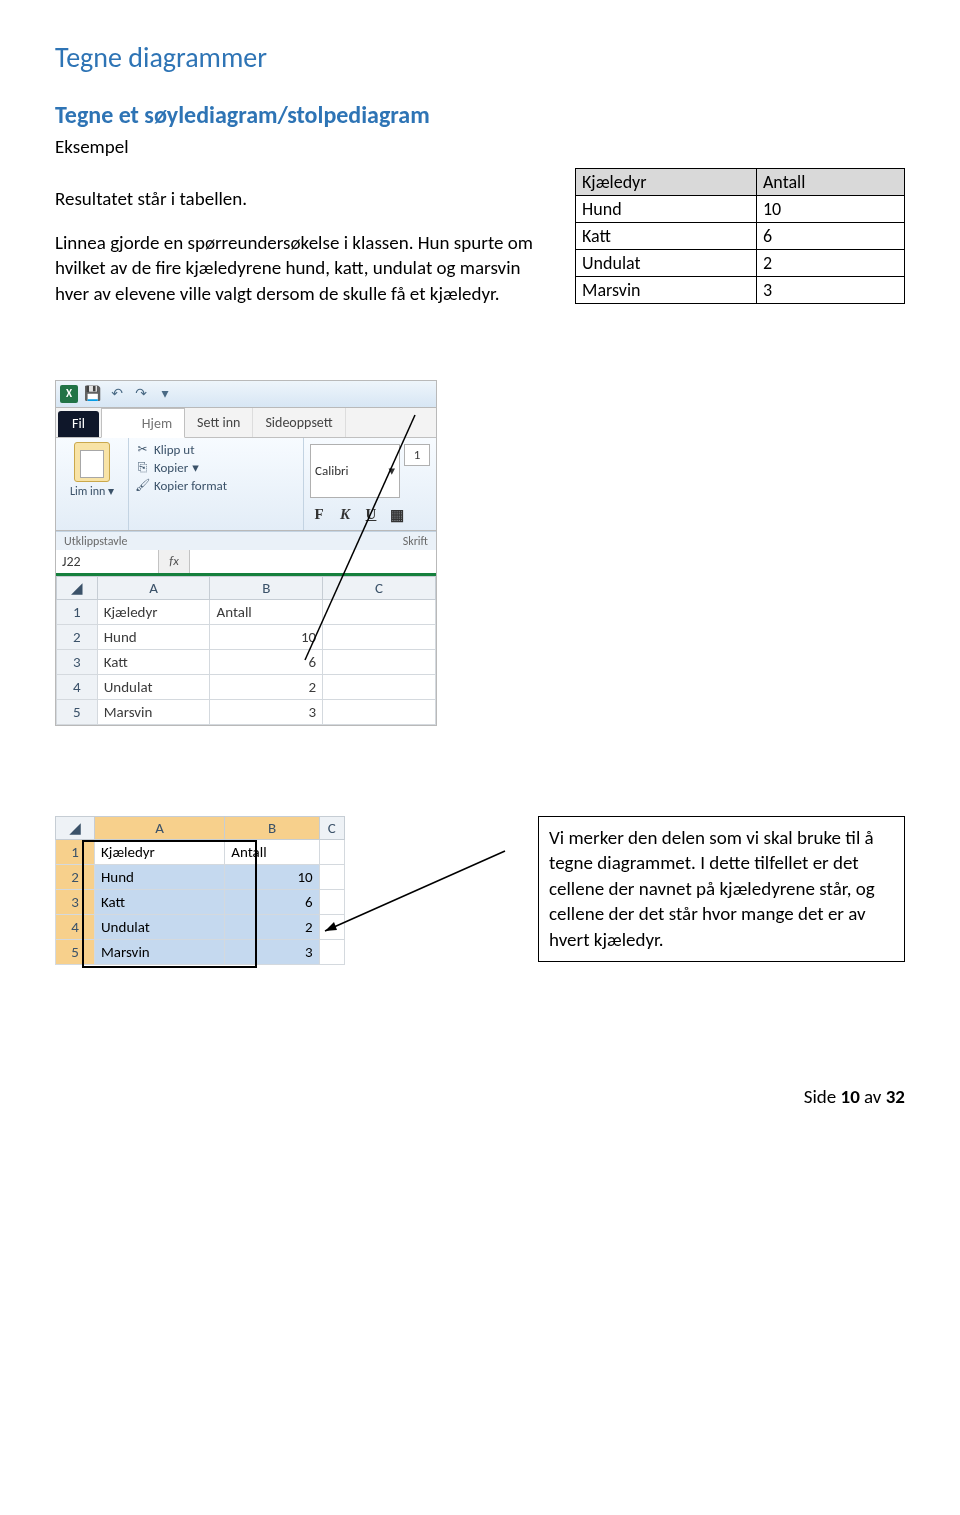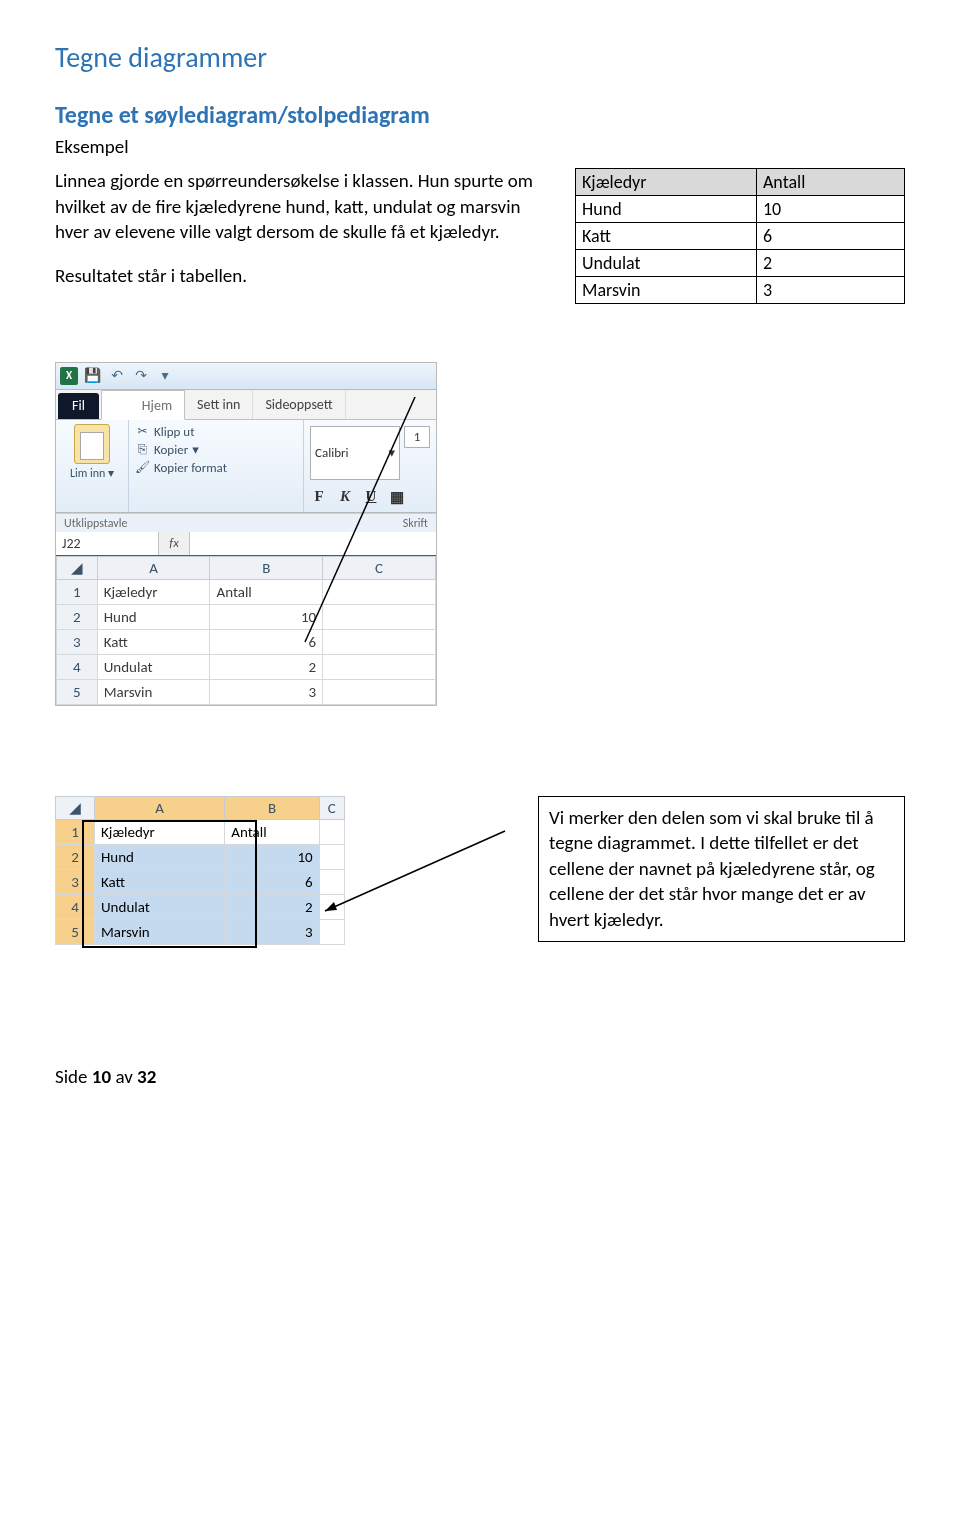--- a/index.html
+++ b/index.html
@@ -154,21 +154,21 @@
     display:flex; flex-direction:column; gap:8px;
   }
   .font-row1 { display:flex; gap:4px;}
   .font-combo { border:1px solid #b0b0b0; background:#fff; height:20px; display:flex; align-items:center; padding:16px 4px; font-size:13px; color:#333; width:80px; justify-content:space-between;}
   .size-combo { border:1px solid #b0b0b0; background:#fff; height:20px; width:24px; display:flex; align-items:center; justify-content:center; font-size:13px;}
   .font-row2 { display:flex; gap:8px; font-size:15px; font-weight:bold; color:#333;}
   .font-row2 span { display:inline-flex; align-items:center; justify-content:center; width:18px;}
   .grp-label-row { display:flex; justify-content:space-between; padding:2px 8px; font-size:12px; color:#6a6a6a; background:#eaf1f8; border-top:1px solid #c3d3e2;}
 
   .namebox-row {
-    display:flex; border-bottom:1px solid #15803d;
+    display:flex; border-bottom:3px solid #15803d;
     background:#86efac;
   }
   .namebox { width:90px; border-right:1px solid #c3c3c3; padding:3px 6px; font-size:14px; background:#fff;}
   .fxlabel { width:30px; text-align:center; border-right:1px solid #c3c3c3; padding:3px 0; font-style:italic; color:#555; background:#f0f0f0;}
   .formula { flex:1; padding:3px 6px; background:#fff;}
 
   .sheet {
     border-collapse: collapse; width: 100%;
     font-size: 15px;
   }
@@ -206,36 +206,36 @@
   .excel-sel td.sel { background:#c5d9ef;}
   .excel-sel td.num { text-align:right;}
   .sel-wrap { position:relative; }
   .sel-overlay { position:absolute; border:2.5px solid #000; pointer-events:none; }
 
   .block2 {
     display:flex; align-items:flex-start; gap:20px; margin-top:90px; position:relative;
   }
 
   .footer {
-    text-align:left; font-size:19px; margin-top:120px;
+    text-align:right; font-size:19px; margin-top:120px;
   }
   .footer .page { font-weight:bold;}
 </style>
 </head>
 <body>
 
 <div class="heading1">Tegne diagrammer</div>
 
 <div class="heading2">Tegne et søylediagram/stolpediagram</div>
 <div class="eksempel">Eksempel</div>
 
 <div class="two-col">
   <div class="left-col">
+    <p style="margin-top:18px">Resultatet står i tabellen.</p>
     <p>Linnea gjorde en spørreundersøkelse i klassen. Hun spurte om hvilket av de fire kjæledyrene hund, katt, undulat og marsvin hver av elevene ville valgt dersom de skulle få et kjæledyr.</p>
-    <p style="margin-top:18px">Resultatet står i tabellen.</p>
   </div>
   <div class="right-col">
     <table class="data-table">
       <tbody>
           <tr>
         <th>Kjæledyr</th>
         <th>Antall</th>
       </tr>
       <tr>
             <td>Hund</td>

